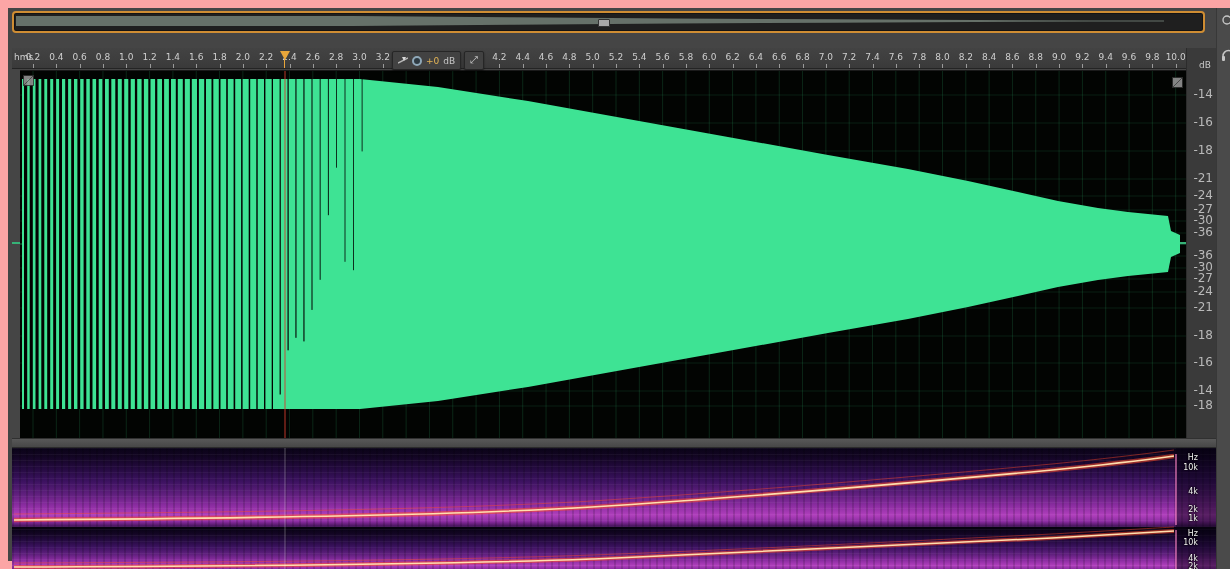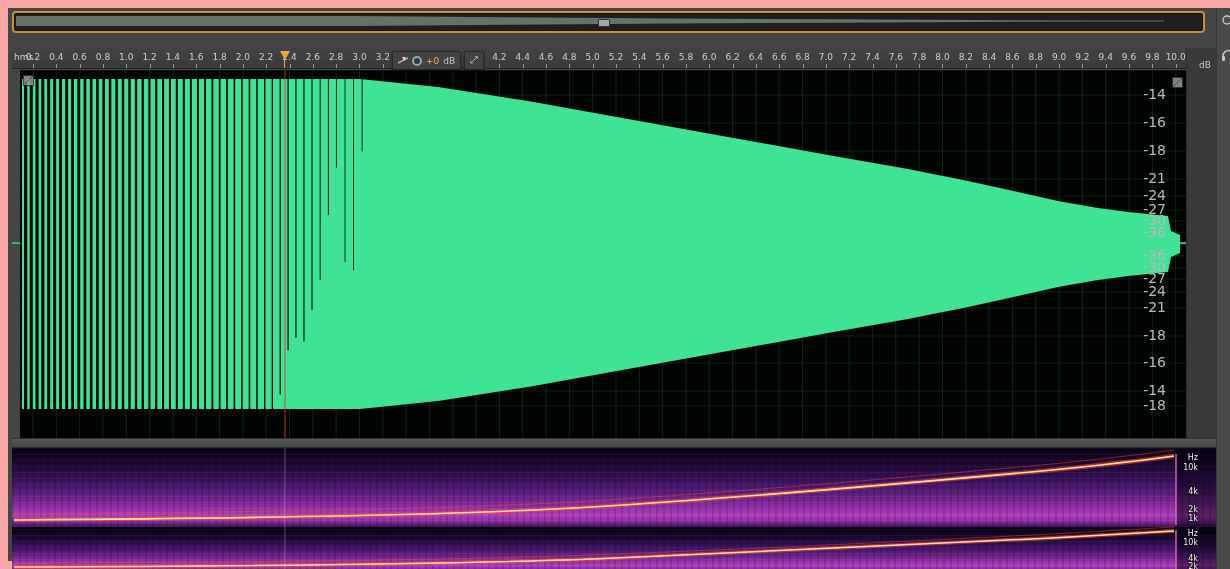--- a/index.html
+++ b/index.html
@@ -32,21 +32,21 @@
   .hud-pin{position:absolute;left:456px;top:43px;width:18px;height:17px;background:#424242;border:1px solid #262626;border-radius:2px;
        color:#d8d8d8;font-size:10px;line-height:16px;text-align:center;box-shadow:0 1px 2px rgba(0,0,0,.5);}
 
   
   .plot{position:absolute;left:12px;top:62px;width:1166px;height:368px;background:#020402;border-top:1px solid #1a1a1a;}
   .center-stub{position:absolute;height:2px;background:#36b277;}
   .corner-ico{position:absolute;width:9px;height:9px;background:linear-gradient(135deg,#9a9a9a 0 45%,#555 45% 55%,#9a9a9a 55%);border:1px solid #333;opacity:.85;}
 
   
   .gutter{position:absolute;left:1178px;top:40px;width:30px;height:390px;background:#3a3a3a;border-left:1px solid #2c2c2c;}
-  .db-label{position:absolute;left:1131px;width:27px;text-align:right;font-size:14px;line-height:10px;color:#b9b9b9;}
+  .db-label{position:absolute;left:1178px;width:27px;text-align:right;font-size:12px;line-height:10px;color:#b9b9b9;}
   .db-title{position:absolute;left:1178px;width:25px;text-align:right;font-size:9px;color:#c8c8c8;}
 
   .chan-btn{position:absolute;left:1210px;width:15px;height:12px;background:#6e6e6e;border:1px solid #2c2c2c;border-radius:2px;
     color:#ececec;font-size:8px;line-height:11px;text-align:center;}
 
   
   .splitter{position:absolute;left:4px;top:430px;width:1204px;height:10px;background:linear-gradient(#585858,#474747);border-top:1px solid #303030;border-bottom:1px solid #2b2b2b;box-sizing:border-box;}
   .split-collapse{position:absolute;left:1213px;top:431px;width:0;height:0;border-left:4px solid transparent;border-right:4px solid transparent;border-top:5px solid #c2c2c2;}
 
   

